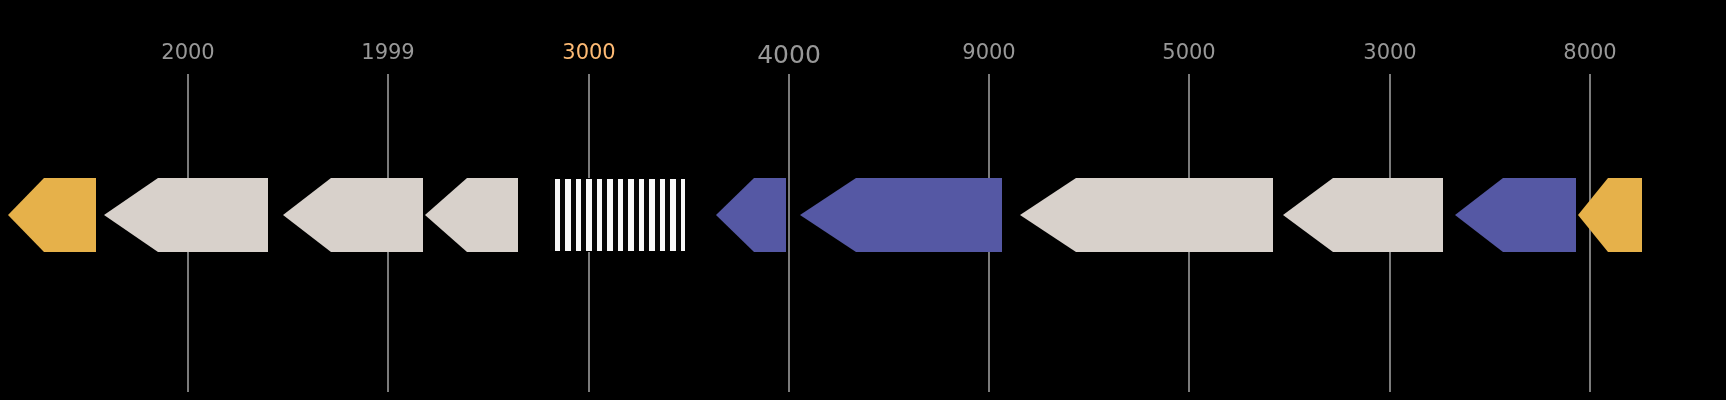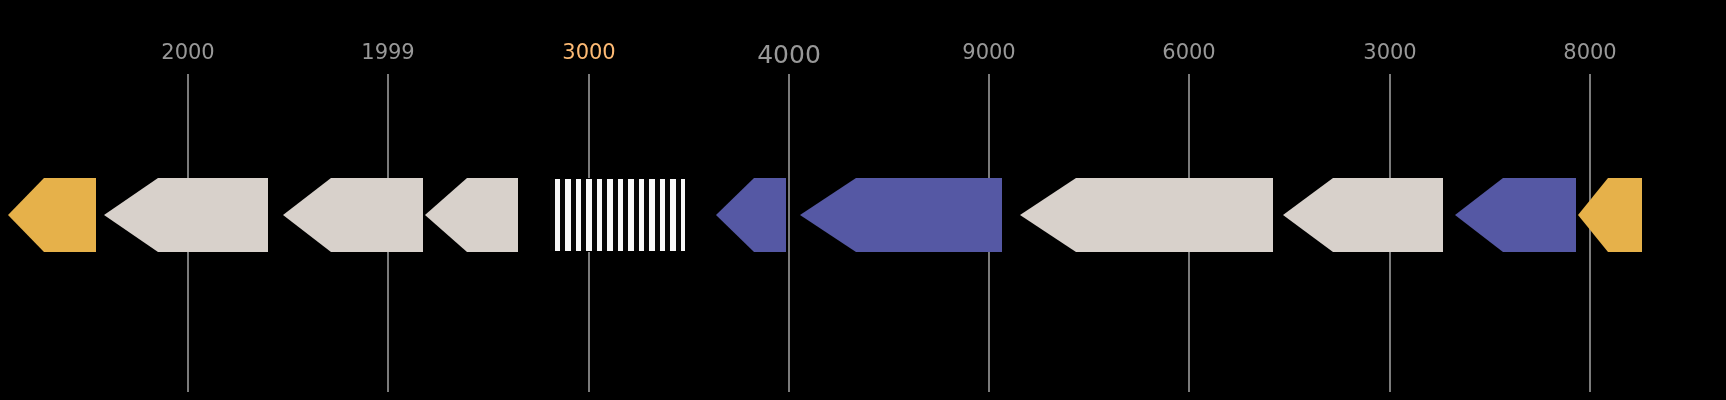--- a/index.html
+++ b/index.html
@@ -48,21 +48,21 @@
       <div class="gridline" style="left: 1188px; top: 74px; height: 318px; background: rgb(123, 123, 123);"></div>
       <div class="gridline" style="left: 1389px; top: 74px; height: 318px; background: rgb(123, 123, 123);"></div>
       <div class="gridline" style="left: 1589px; top: 74px; height: 318px; background: rgb(123, 123, 123);"></div>
     </div>
   <div>
       <div class="tick-label" style="left: 188px; top: 42px; color: rgb(152, 152, 152); font-size: 21px;">2000</div>
       <div class="tick-label" style="left: 388px; top: 42px; color: rgb(152, 152, 152); font-size: 21px;">1999</div>
       <div class="tick-label" style="left: 589px; top: 42px; color: #fdba74; font-size: 21px;">3000</div>
       <div class="tick-label" style="left: 789px; top: 42px; color: rgb(152, 152, 152); font-size: 25px;">4000</div>
       <div class="tick-label" style="left: 989px; top: 42px; color: rgb(152, 152, 152); font-size: 21px;">9000</div>
-      <div class="tick-label" style="left: 1189px; top: 42px; color: rgb(152, 152, 152); font-size: 21px;">6000</div>
+      <div class="tick-label" style="left: 1189px; top: 42px; color: rgb(152, 152, 152); font-size: 21px;">5000</div>
       <div class="tick-label" style="left: 1390px; top: 42px; color: rgb(152, 152, 152); font-size: 21px;">3000</div>
       <div class="tick-label" style="left: 1590px; top: 42px; color: rgb(152, 152, 152); font-size: 21px;">8000</div>
     </div>
   <div>
       <div class="feature" style="left: 8px; top: 178px; width: 88px; height: 74px; background: rgb(230, 177, 74); clip-path: polygon(0px 50%, 36px 0px, 100% 0px, 100% 100%, 36px 100%);"></div>
       <div class="feature" style="left: 104px; top: 178px; width: 164px; height: 74px; background: rgb(216, 209, 203); clip-path: polygon(0px 50%, 54px 0px, 100% 0px, 100% 100%, 54px 100%);"></div>
       <div class="feature" style="left: 283px; top: 178px; width: 140px; height: 74px; background: rgb(216, 209, 203); clip-path: polygon(0px 50%, 48px 0px, 100% 0px, 100% 100%, 48px 100%);"></div>
       <div class="feature" style="left: 425px; top: 178px; width: 93px; height: 74px; background: rgb(216, 209, 203); clip-path: polygon(0px 50%, 42px 0px, 100% 0px, 100% 100%, 42px 100%);"></div>
       <div class="feature striped-box" style="left: 549px; top: 178px; width: 137px; height: 74px; background: repeating-linear-gradient(90deg, rgb(5, 5, 5) 0px, rgb(5, 5, 5) 5px, rgb(247, 247, 247) 5px, rgb(247, 247, 247) 10.5px);"></div>
       <div class="feature" style="left: 716px; top: 178px; width: 70px; height: 74px; background: rgb(85, 88, 164); clip-path: polygon(0px 50%, 38px 0px, 100% 0px, 100% 100%, 38px 100%);"></div>

